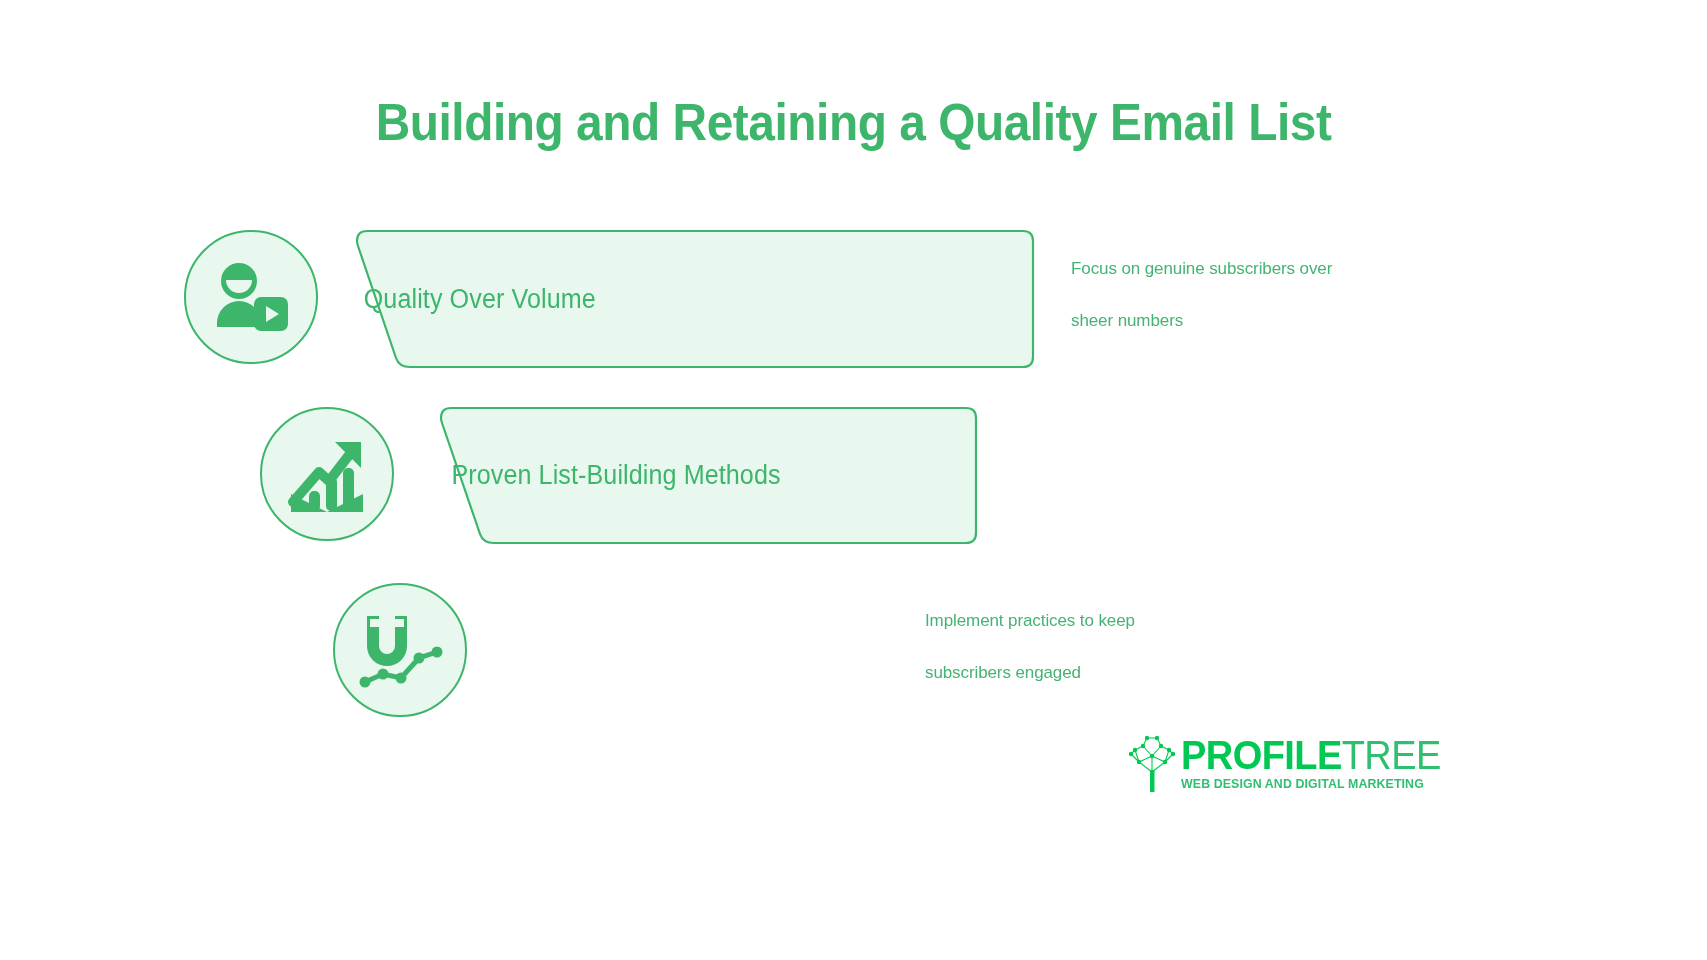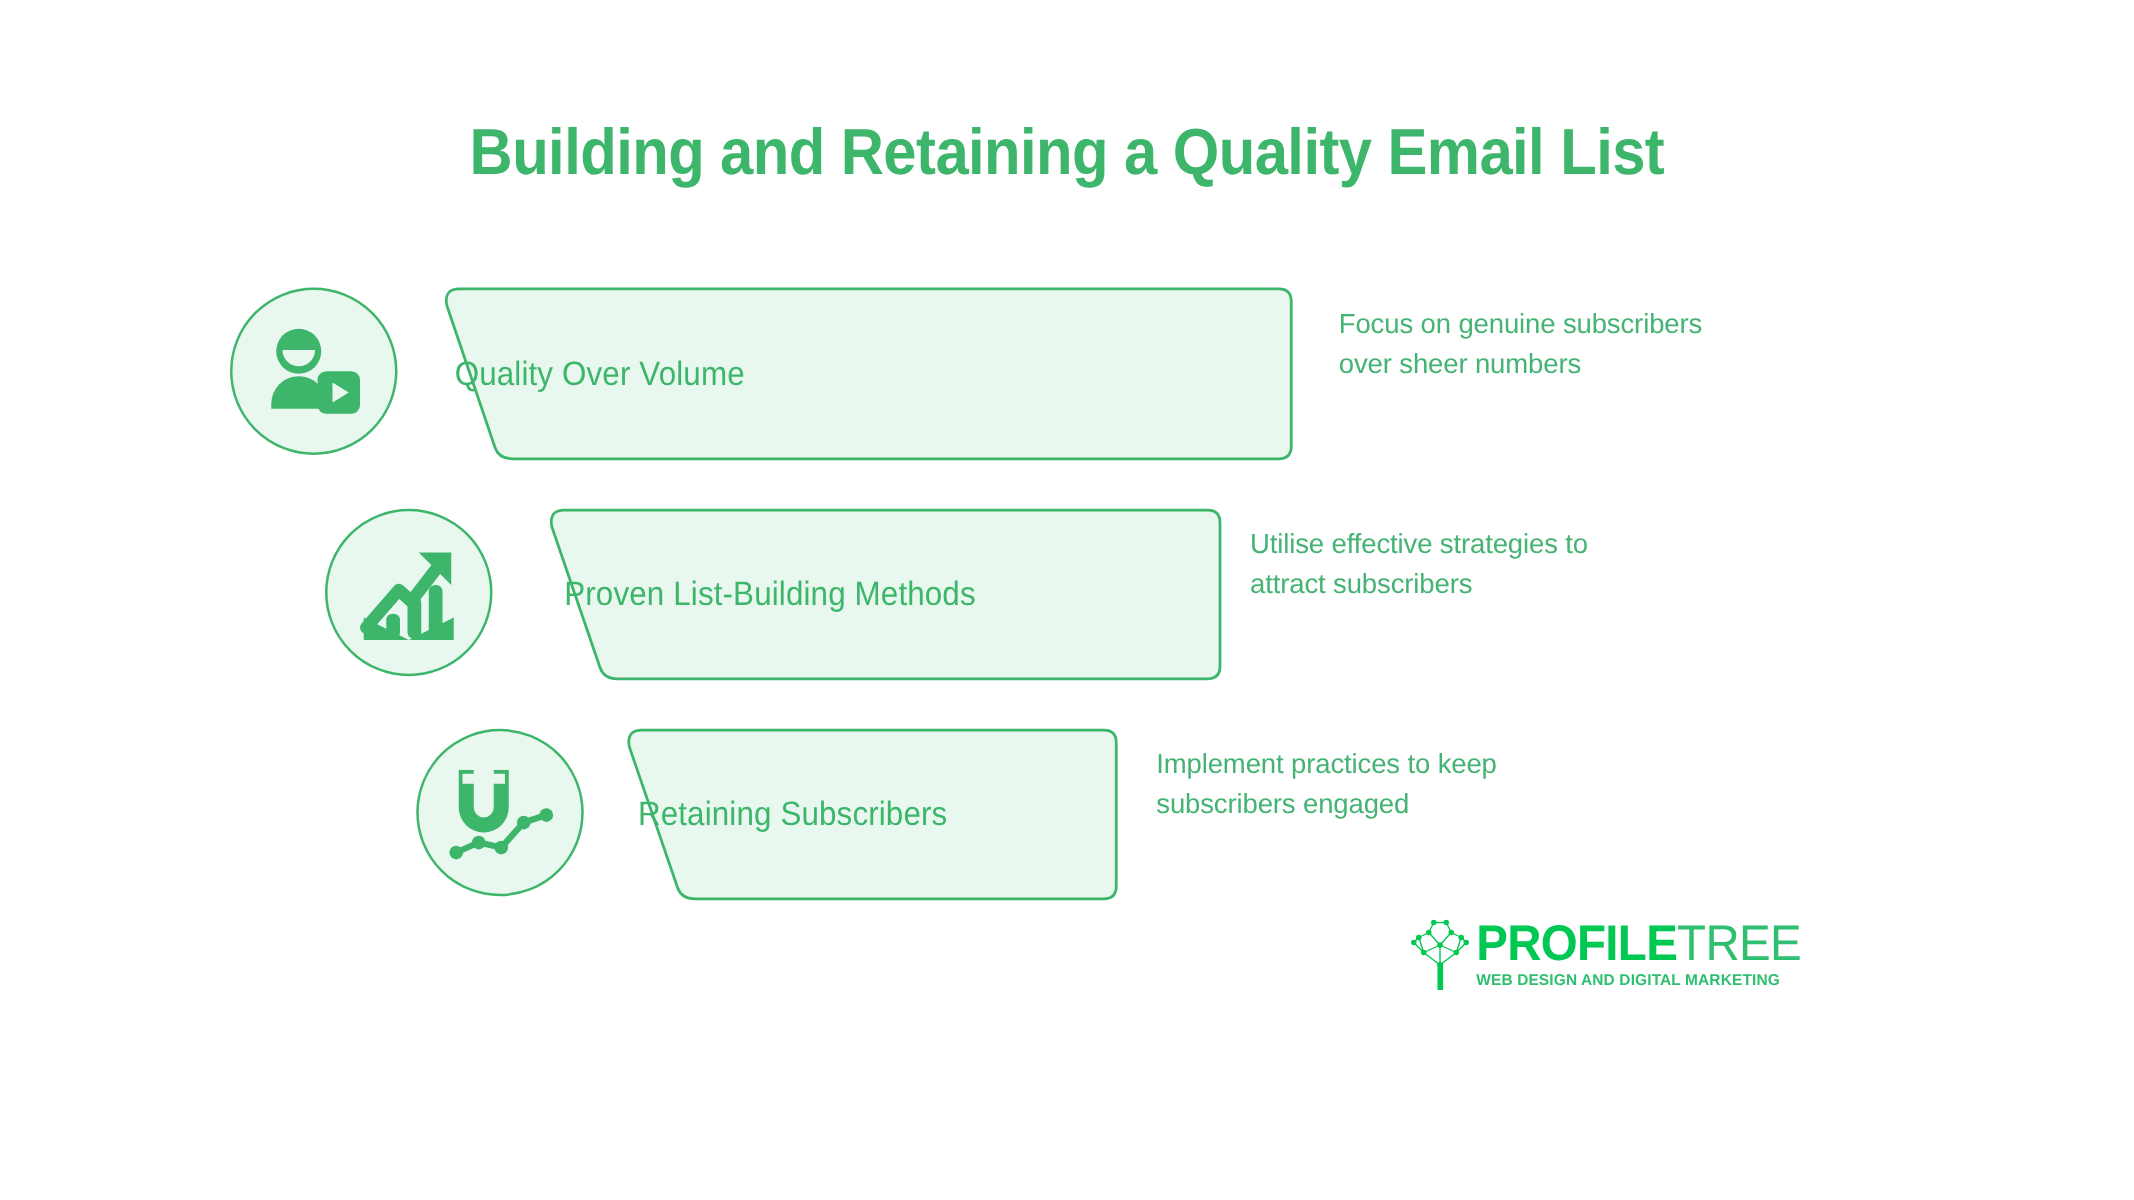--- a/index.html
+++ b/index.html
@@ -77,22 +77,22 @@
   }
 
   .funnel-1 { left: 355px; top: 229px; width: 680px; height: 140px; }
   .funnel-2 { left: 439px; top: 406px; width: 539px; height: 139px; }
   .funnel-3 { left: 501px; top: 582px; width: 394px; height: 139px; }
 
   
   .desc {
     position: absolute;
     font-family: "Liberation Sans", sans-serif;
-    font-size: 22px;
-    line-height: 32px;
+    font-size: 17px;
+    line-height: 52px;
     color: #44B373;
     letter-spacing: -0.1px;
   }
   .desc-1 { left: 1071px; top: 243px; width: 300px; }
   .desc-2 { left: 1000px; top: 419px; width: 290px; }
   .desc-3 { left: 925px; top: 595px; width: 300px; }
 
   
   .logo {
     position: absolute;
@@ -177,46 +177,39 @@
     </span>
   </div>
 
   <div class="funnel funnel-2">
     <svg width="539" height="139" viewBox="0 0 539 139" preserveAspectRatio="none" xmlns="http://www.w3.org/2000/svg">
       <path d="M2,12 Q2,2 12,2 L527,2 Q537,2 537,12 L537,127 Q537,137 527,137 L55,137 Q44,137 41,128 L3,17 Q2,14 2,12 Z" fill="#E9F8EF" stroke="#3DB56B" stroke-width="2.2"></path>
     </svg>
     <span class="funnel-label">Proven List-Building Methods</span>
   </div>
 
-  <div class="desc desc-2">Utilise effective strategies to attract subscribers</div>
 
   <div class="icon-circle circle-3">
     <span>
       <svg width="86" height="80" viewBox="0 0 86 80" xmlns="http://www.w3.org/2000/svg">
 
         <path d="M10 6 L10 36 A20 20 0 0 0 50 36 L50 6 L38 6 L38 36 A8 8 0 0 1 22 36 L22 6 Z" fill="#3DB56B"></path>
         <rect x="13" y="9" width="10" height="8" fill="#E9F8EF"></rect>
         <rect x="37" y="9" width="10" height="8" fill="#E9F8EF"></rect>
 
         <path d="M8 72 L26 64 L44 68 L62 48 L80 42" fill="none" stroke="#3DB56B" stroke-width="5" stroke-linecap="round"></path>
         <circle cx="8" cy="72" r="5.5" fill="#3DB56B"></circle>
         <circle cx="26" cy="64" r="5.5" fill="#3DB56B"></circle>
         <circle cx="44" cy="68" r="5.5" fill="#3DB56B"></circle>
         <circle cx="62" cy="48" r="5.5" fill="#3DB56B"></circle>
         <circle cx="80" cy="42" r="5.5" fill="#3DB56B"></circle>
       </svg>
     </span>
   </div>
 
-  <div class="funnel funnel-3">
-    <svg width="394" height="139" viewBox="0 0 394 139" preserveAspectRatio="none" xmlns="http://www.w3.org/2000/svg">
-      <path d="M2,12 Q2,2 12,2 L382,2 Q392,2 392,12 L392,127 Q392,137 382,137 L55,137 Q44,137 41,128 L3,17 Q2,14 2,12 Z" fill="#E9F8EF" stroke="#3DB56B" stroke-width="2.2"></path>
-    </svg>
-    <span class="funnel-label">Retaining Subscribers</span>
-  </div>
 
   <div class="desc desc-3">Implement practices to keep subscribers engaged</div>
 
   <div class="logo">
     <span class="logo-mark">
       <svg width="56" height="62" viewBox="0 0 56 62" xmlns="http://www.w3.org/2000/svg">
         <g stroke="#00C853" stroke-width="1.1" fill="none">
           <path d="M27 40 L14 30 M27 40 L40 30 M27 40 L27 24 M14 30 L6 22 M14 30 L10 18
                    M40 30 L48 22 M40 30 L44 18 M27 24 L18 14 M27 24 L36 14
                    M10 18 L18 14 M44 18 L36 14 M6 22 L10 18 M48 22 L44 18

